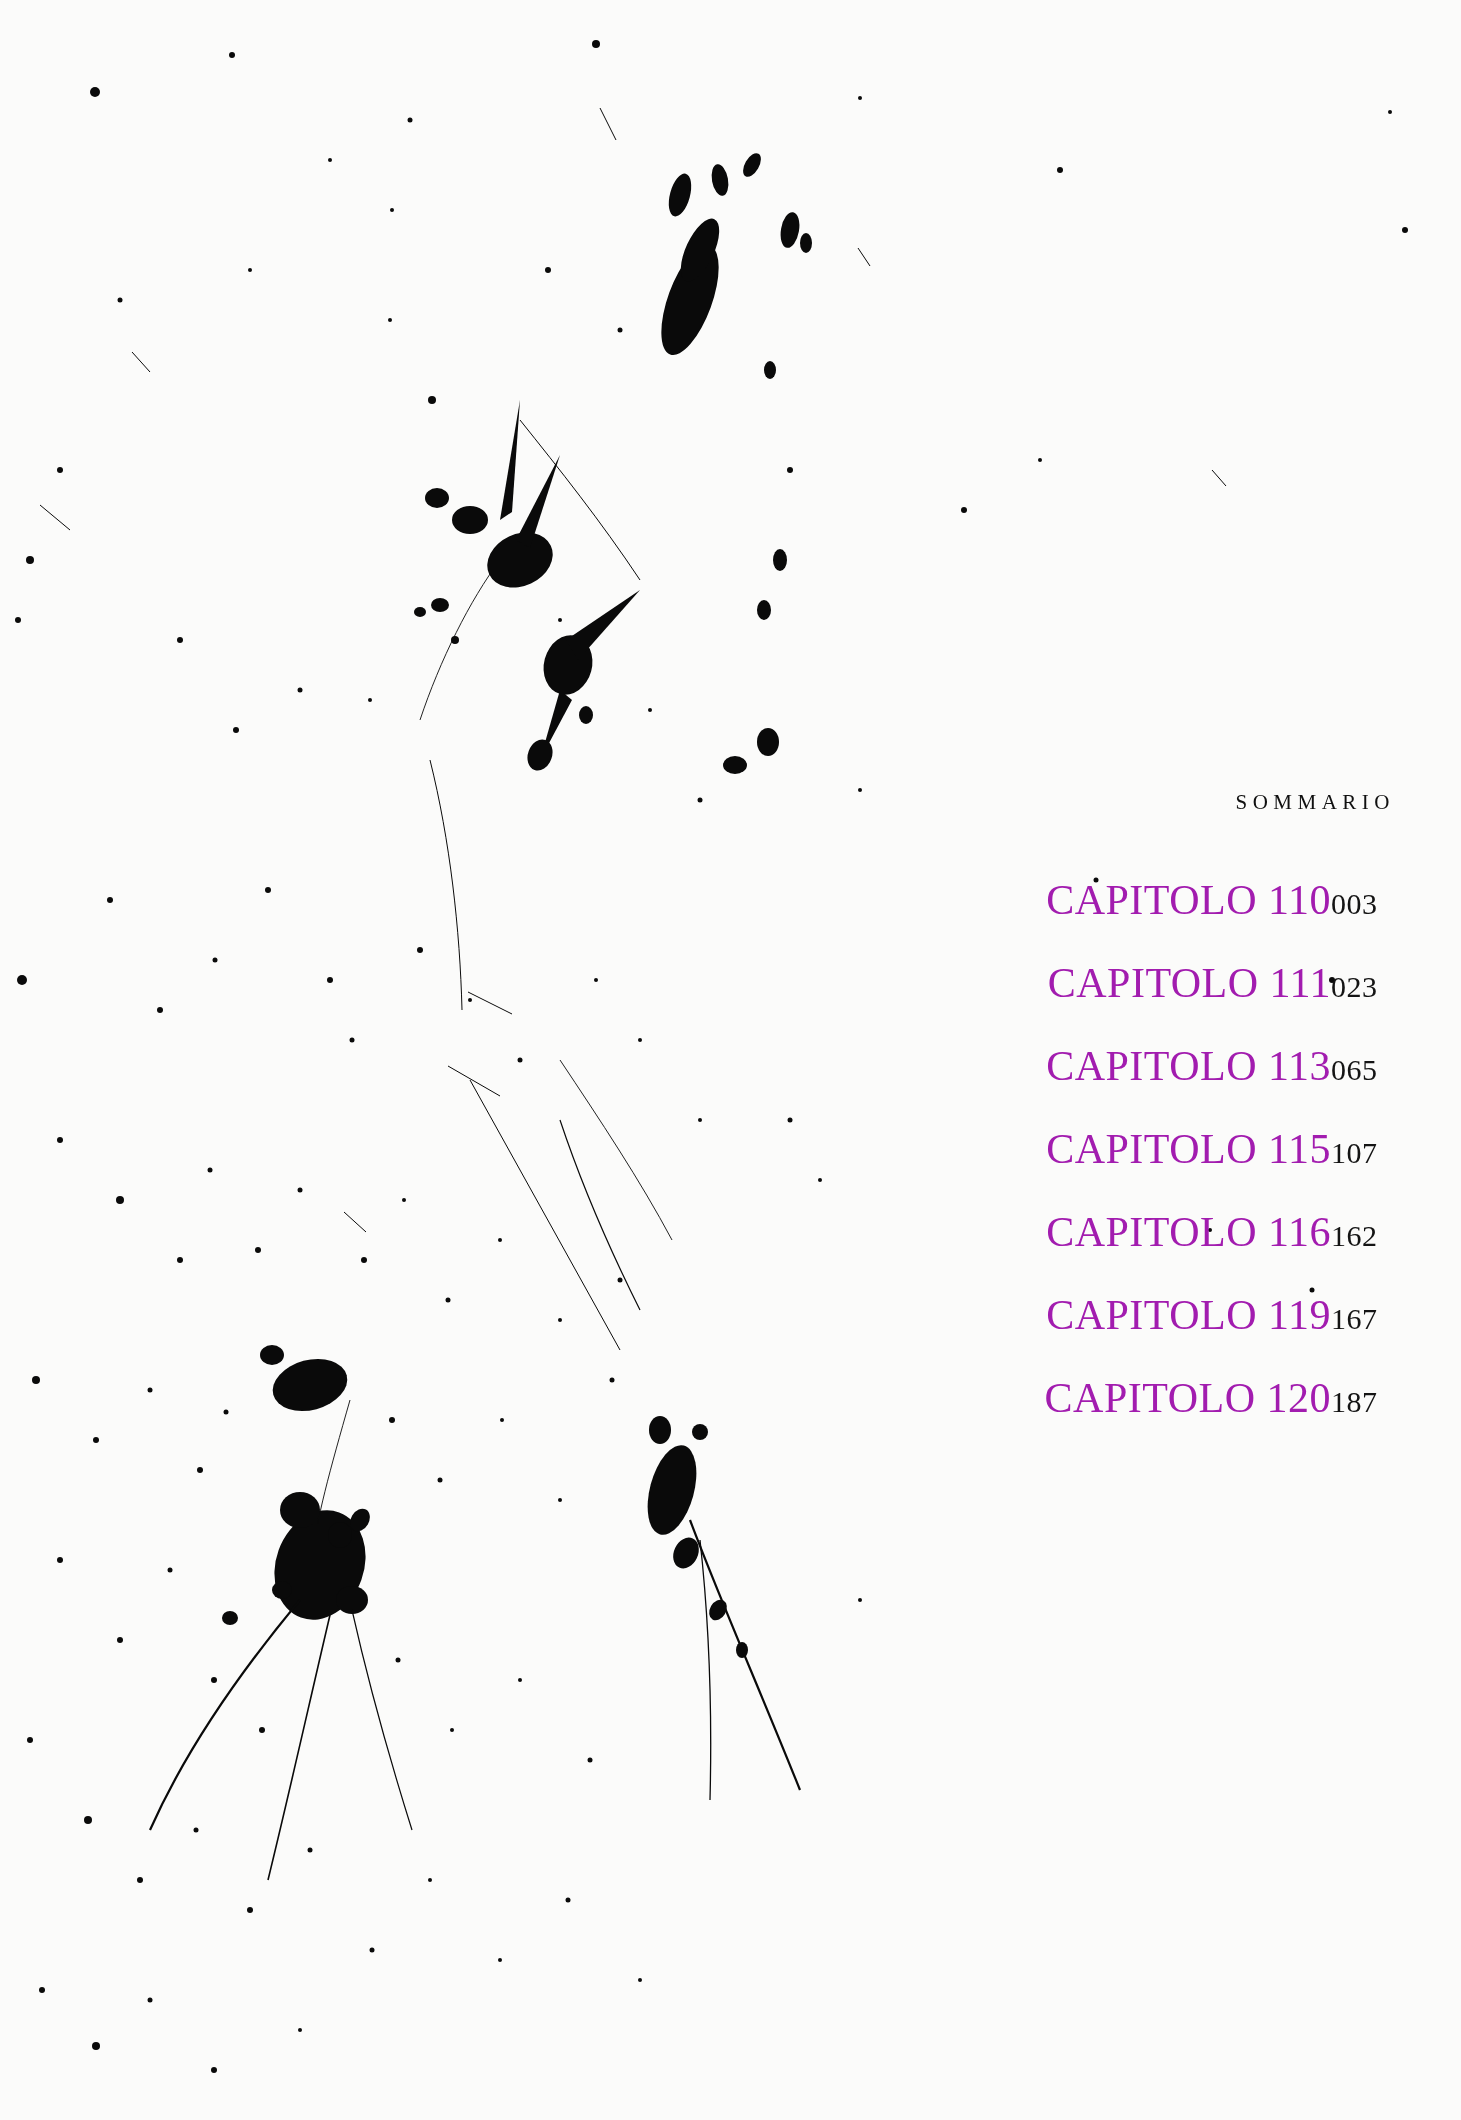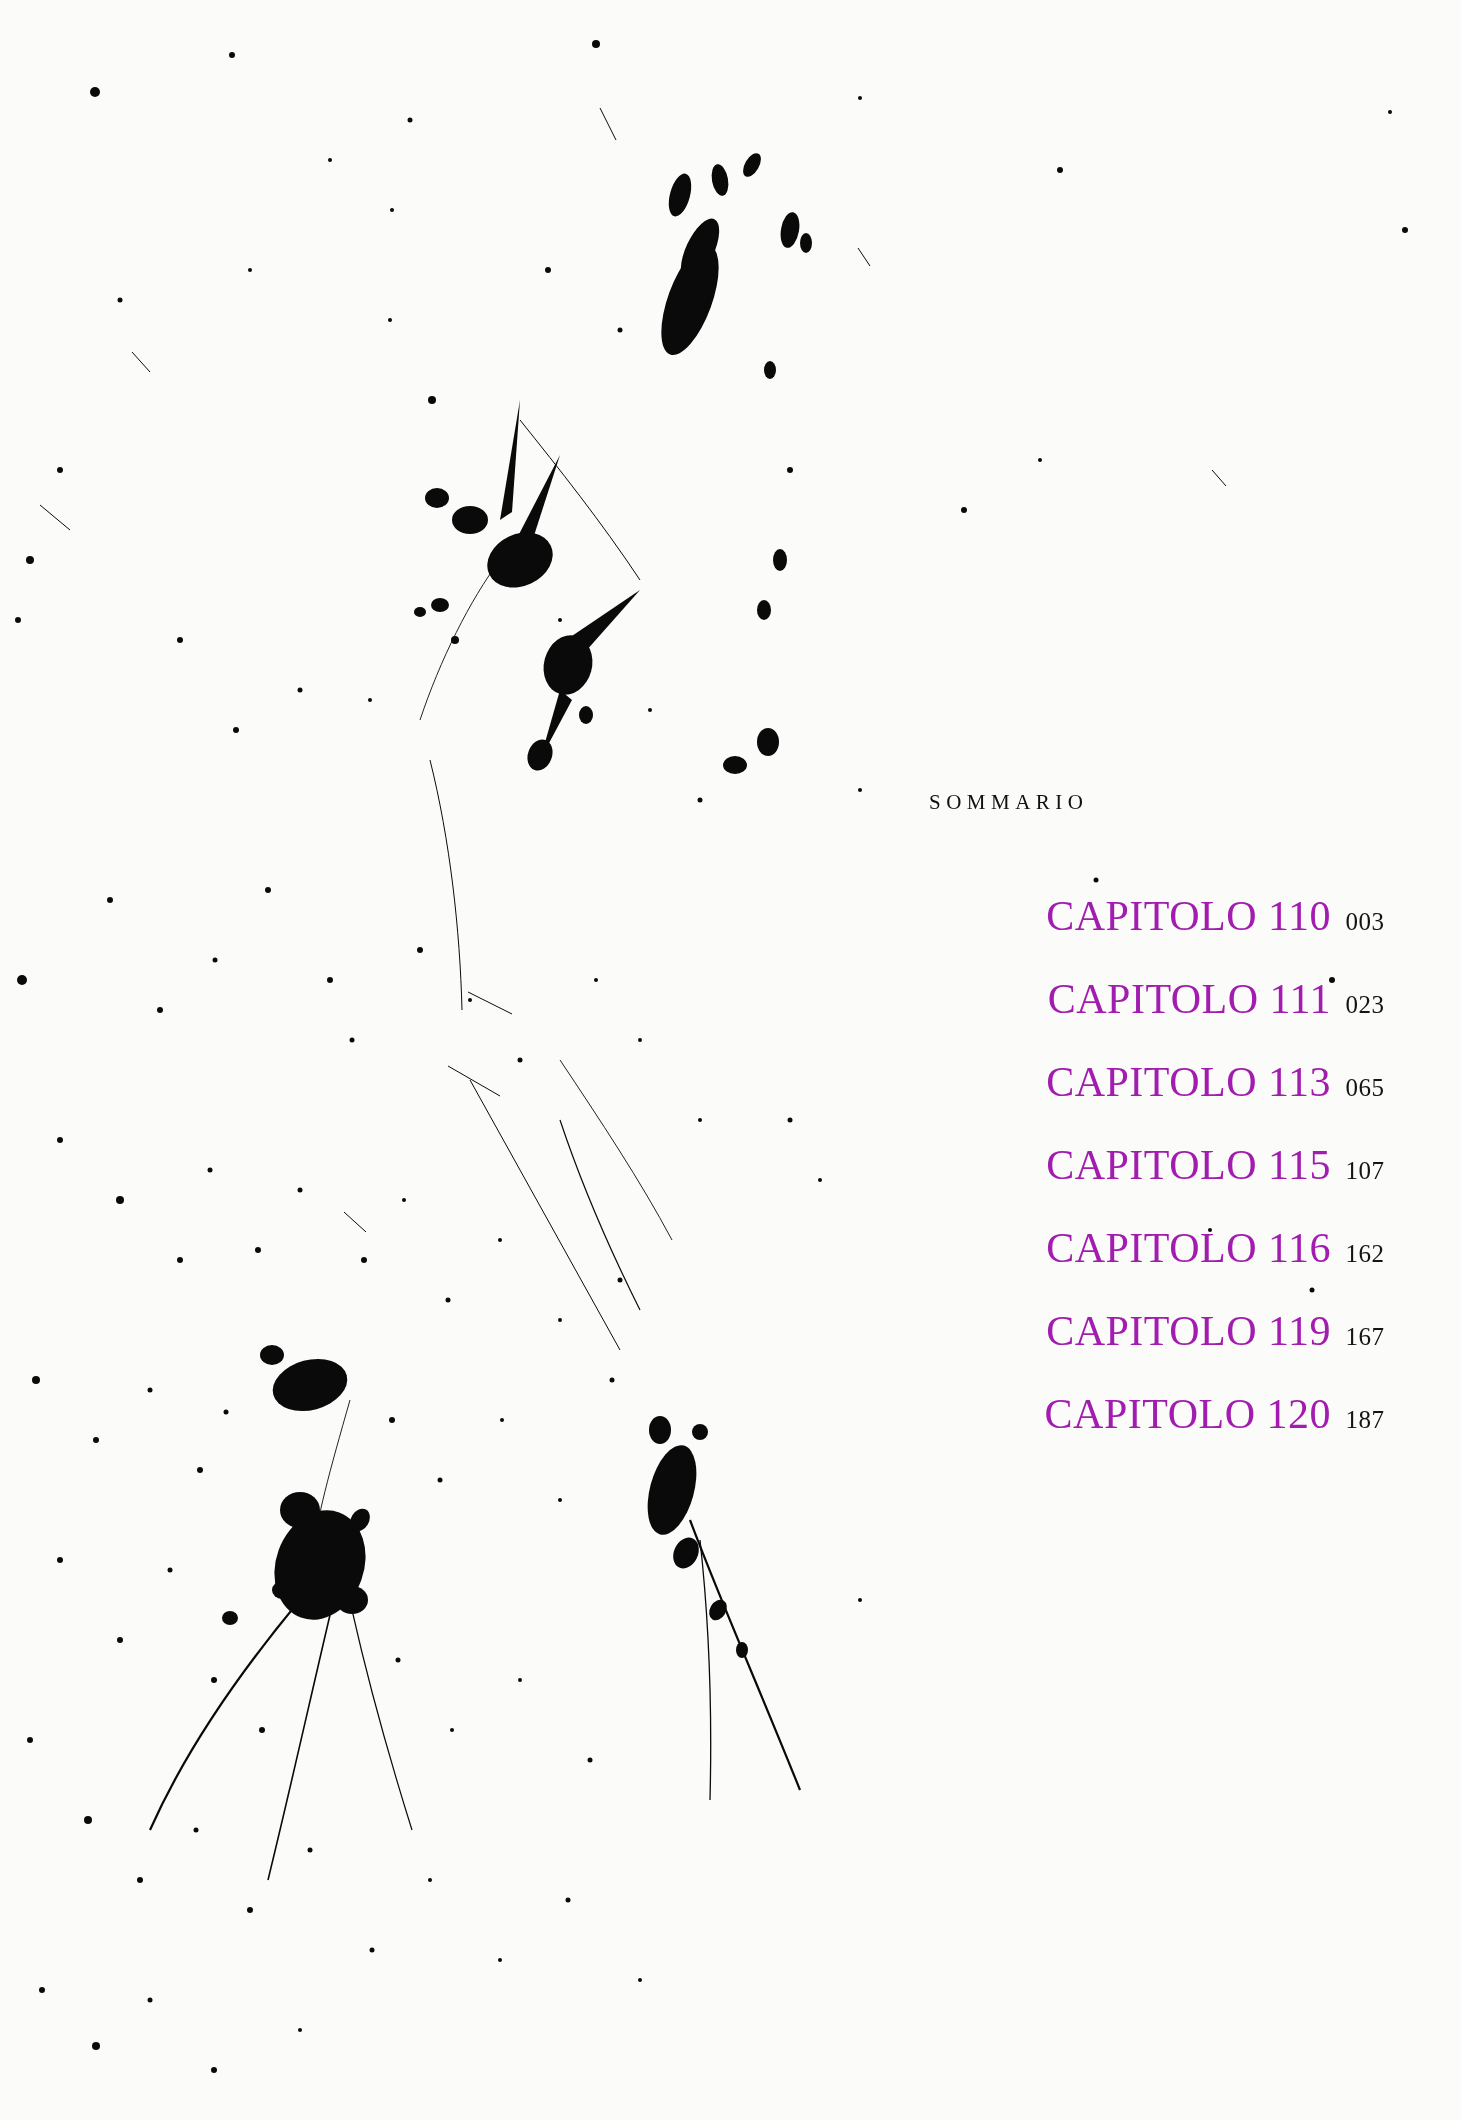--- a/index.html
+++ b/index.html
@@ -29,46 +29,46 @@
     right: 62px;
     top: 790px;
     width: 470px;
     text-align: right;
   }
   #toc-title {
     font-family: "Liberation Serif", serif;
     font-size: 21px;
     letter-spacing: 5.5px;
     color: #101010;
-    margin: 0 0 80px 0;
+    margin: 0 0 64px 0;
     padding-right: 4px;
-    text-align: left;
+    text-align: right;
     font-weight: normal;
   }
   .toc-row {
     display: flex;
     align-items: baseline;
     justify-content: flex-end;
     margin-bottom: 41px;
     white-space: nowrap;
   }
   .toc-label {
     font-family: "Liberation Serif", serif;
     font-size: 42px;
     color: #a21caf;
     letter-spacing: 0.5px;
     line-height: 1;
   }
   .toc-page {
     font-family: "Liberation Serif", serif;
-    font-size: 25px;
+    font-size: 30px;
     color: #141414;
     line-height: 1;
     width: 68px;
-    text-align: center;
+    text-align: left;
     letter-spacing: 0.5px;
   }
 </style>
 </head>
 <body>
 
 <div id="page">
 
   <svg id="art" viewBox="0 0 1461 2120" xmlns="http://www.w3.org/2000/svg">
     <g fill="#0a0a0a">

